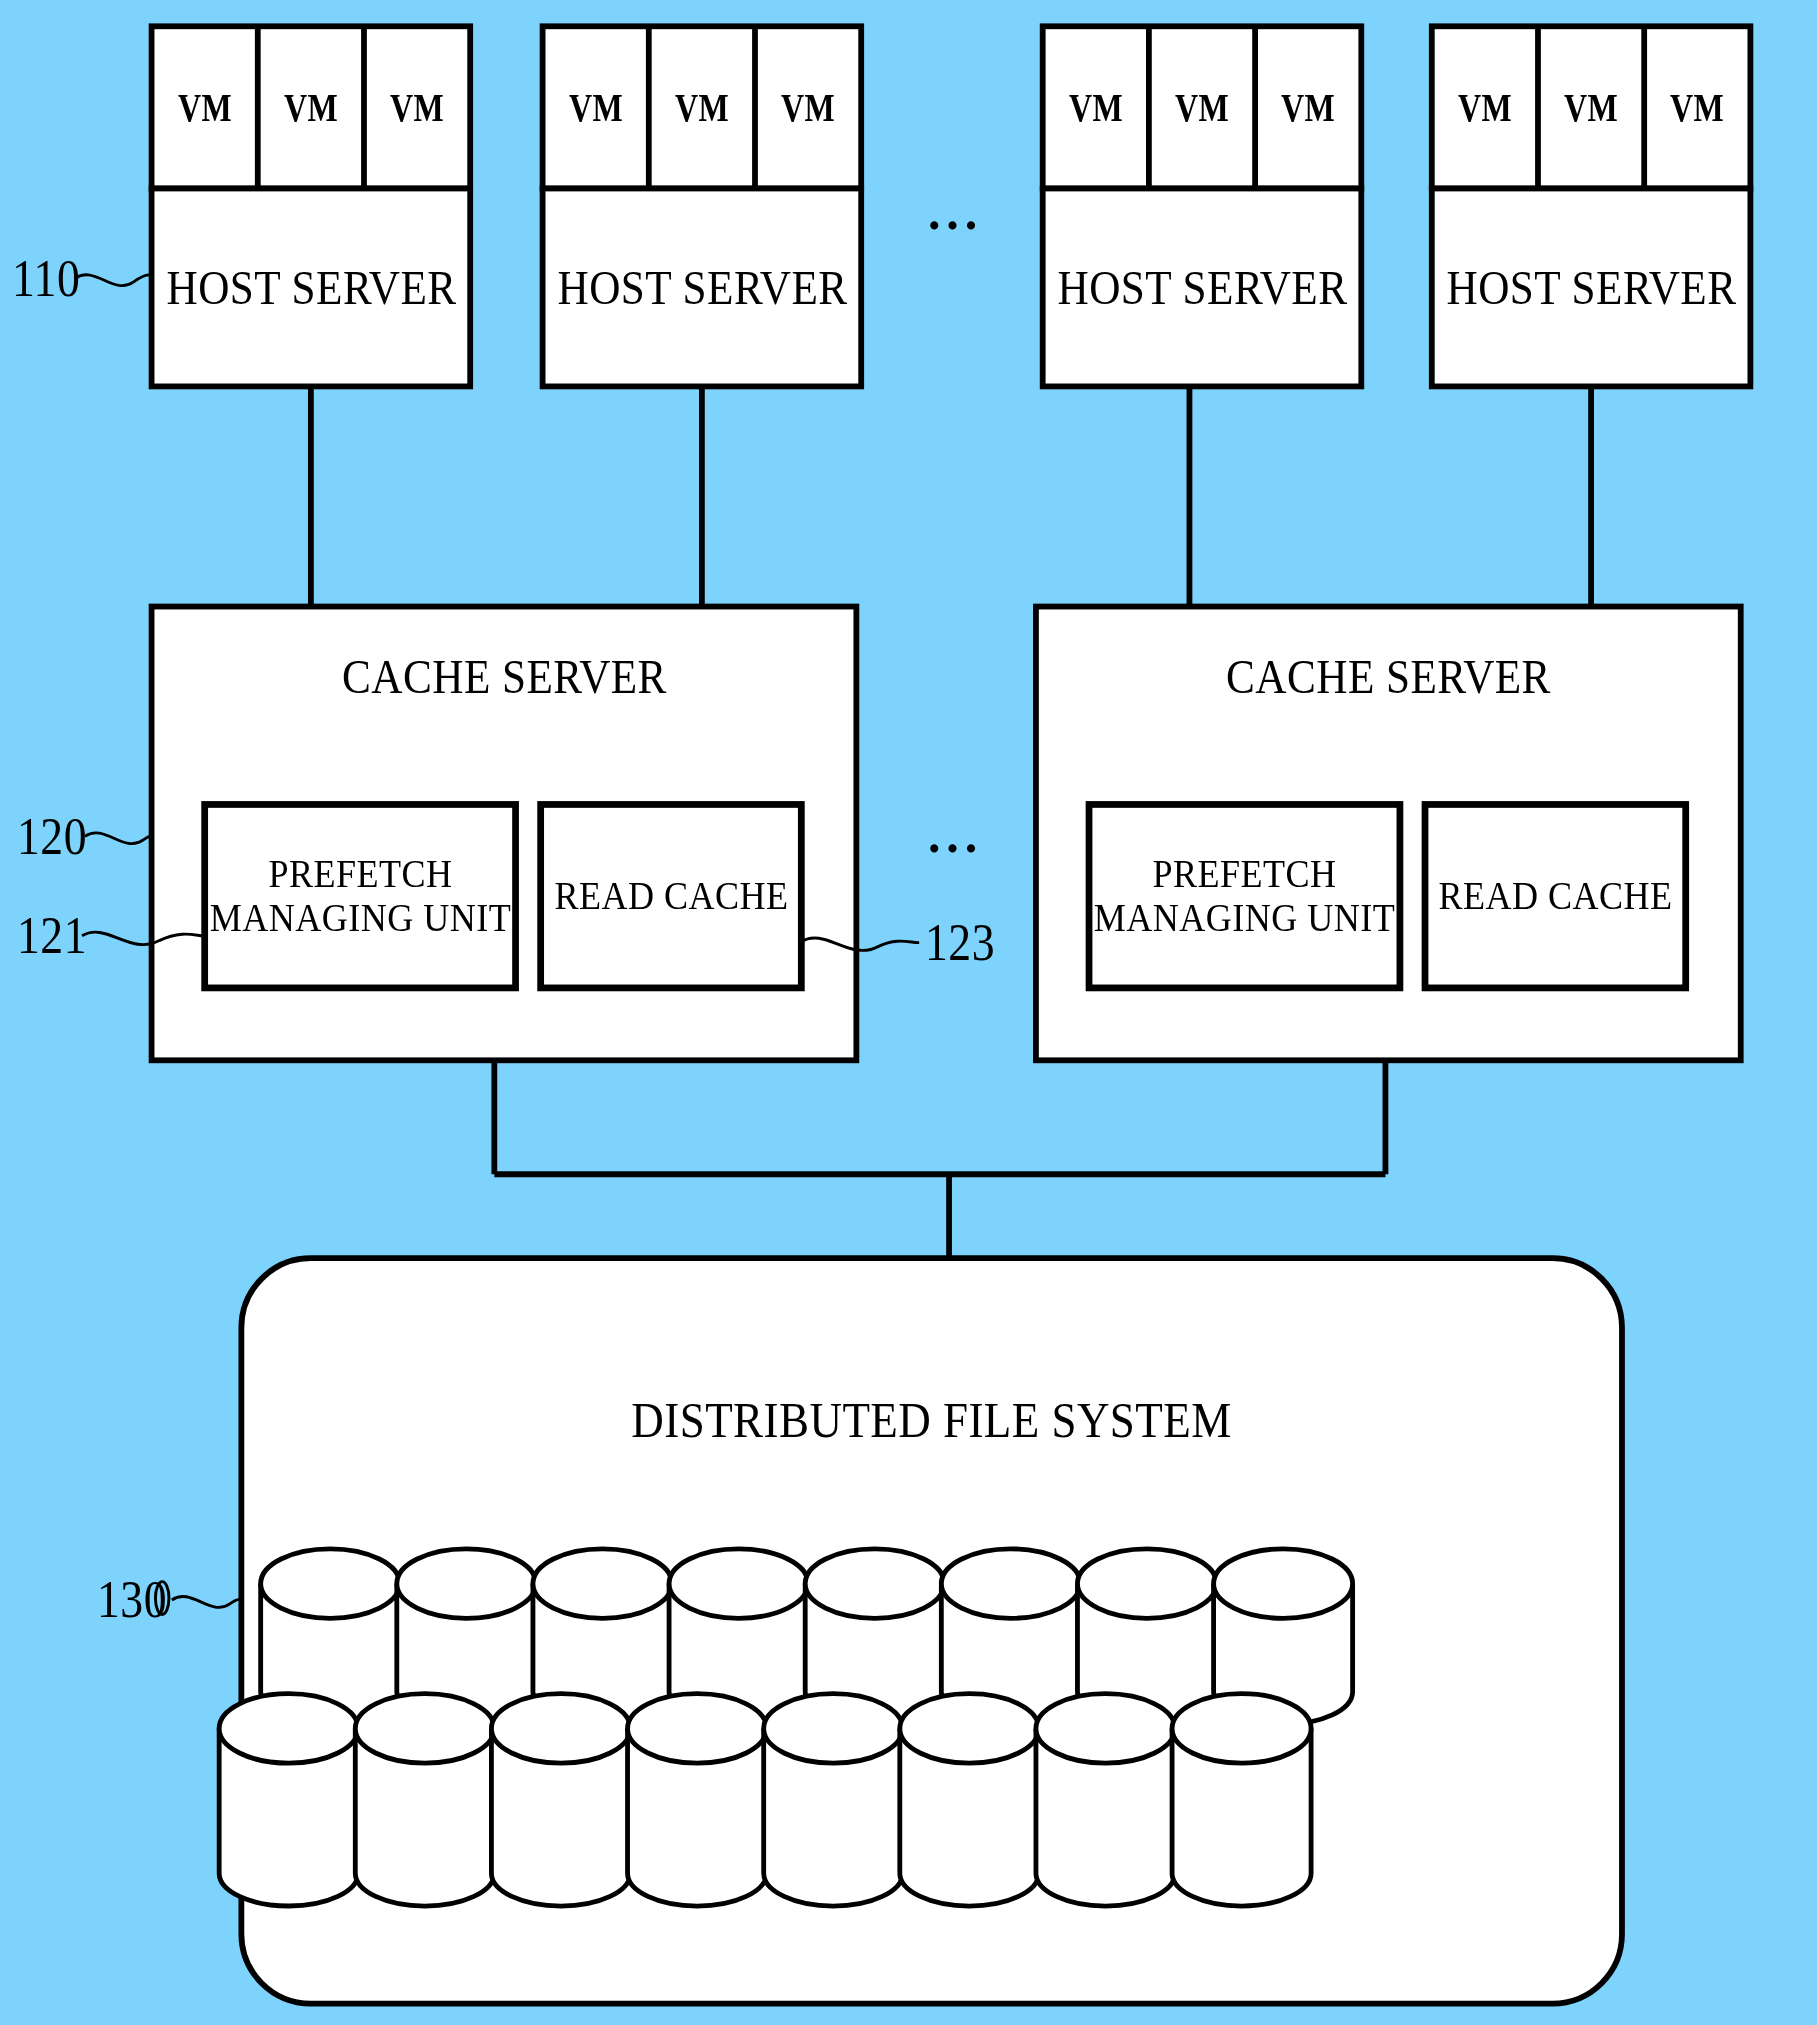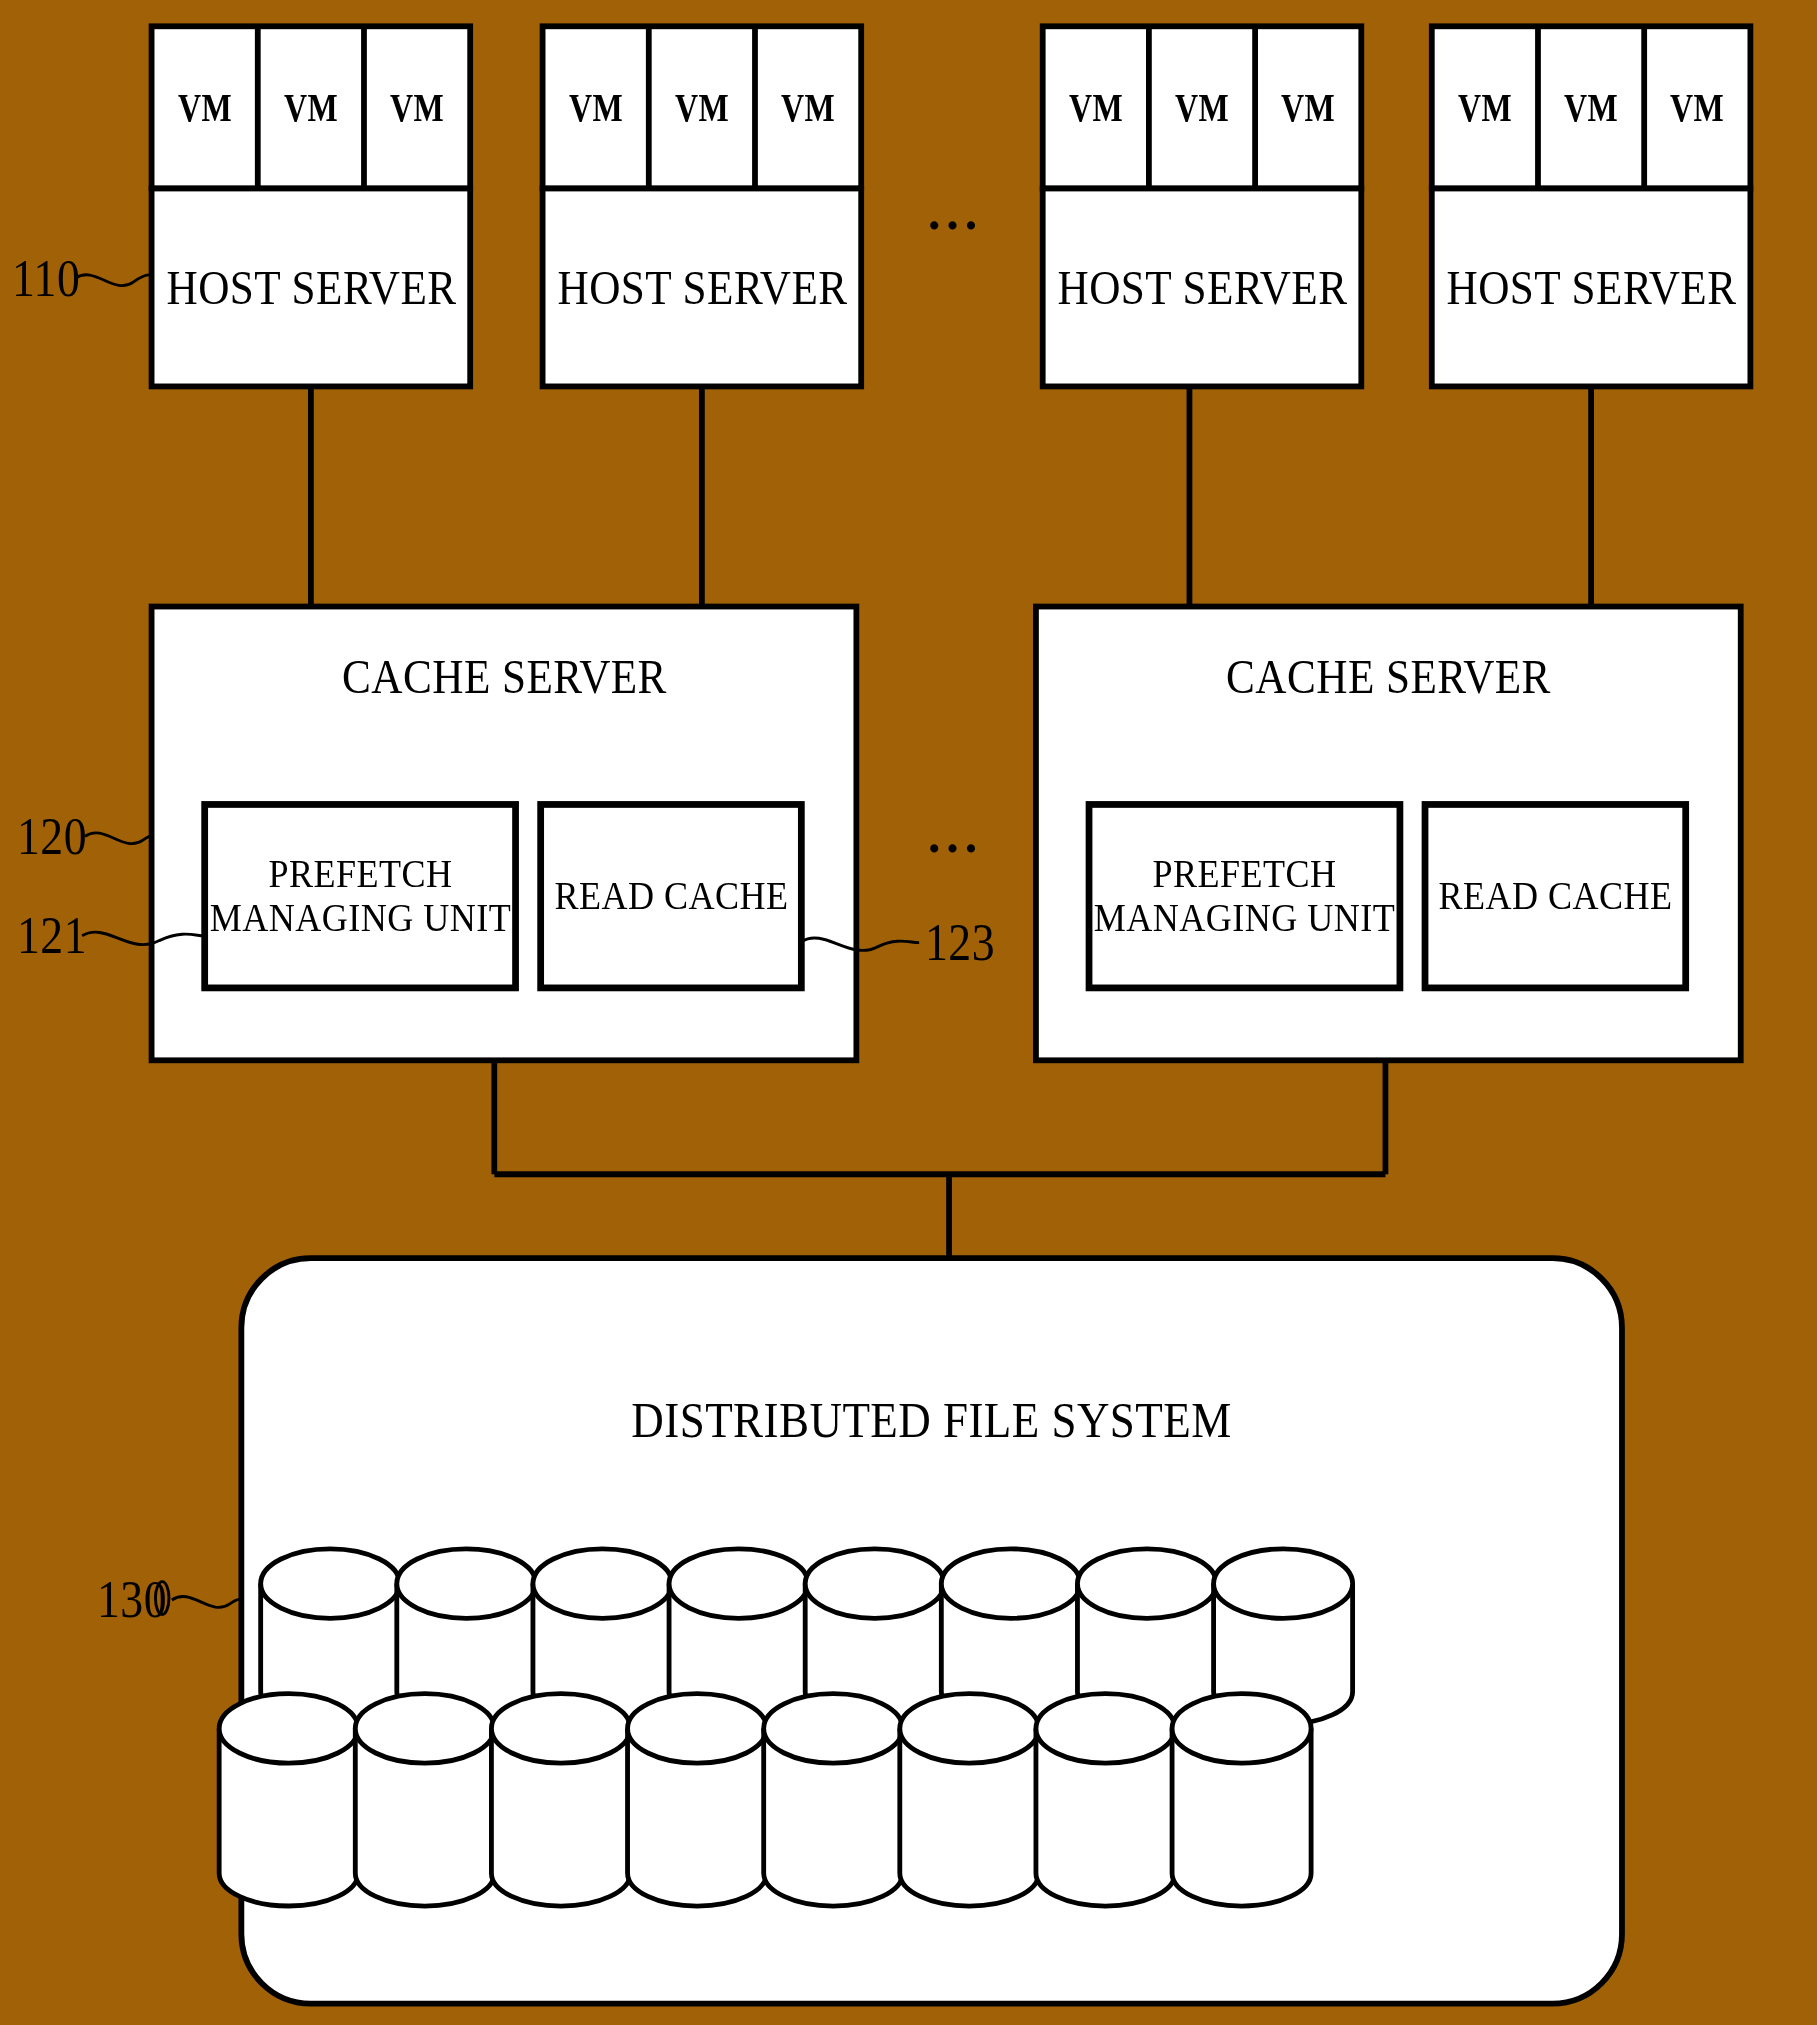--- a/index.html
+++ b/index.html
@@ -7,21 +7,21 @@
     padding: 0;
     background: #ffffff;
   }
   body {
     font-family: "Liberation Serif", "DejaVu Serif", serif;
   }
   #canvas {
     position: relative;
     width: 1817px;
     height: 2026px;
-    background: #a16207;
+    background: #7dd3fc;
     overflow: hidden;
   }
   svg.layer {
     position: absolute;
     left: 0;
     top: 0;
     width: 1817px;
     height: 2026px;
   }
   .stroke {

